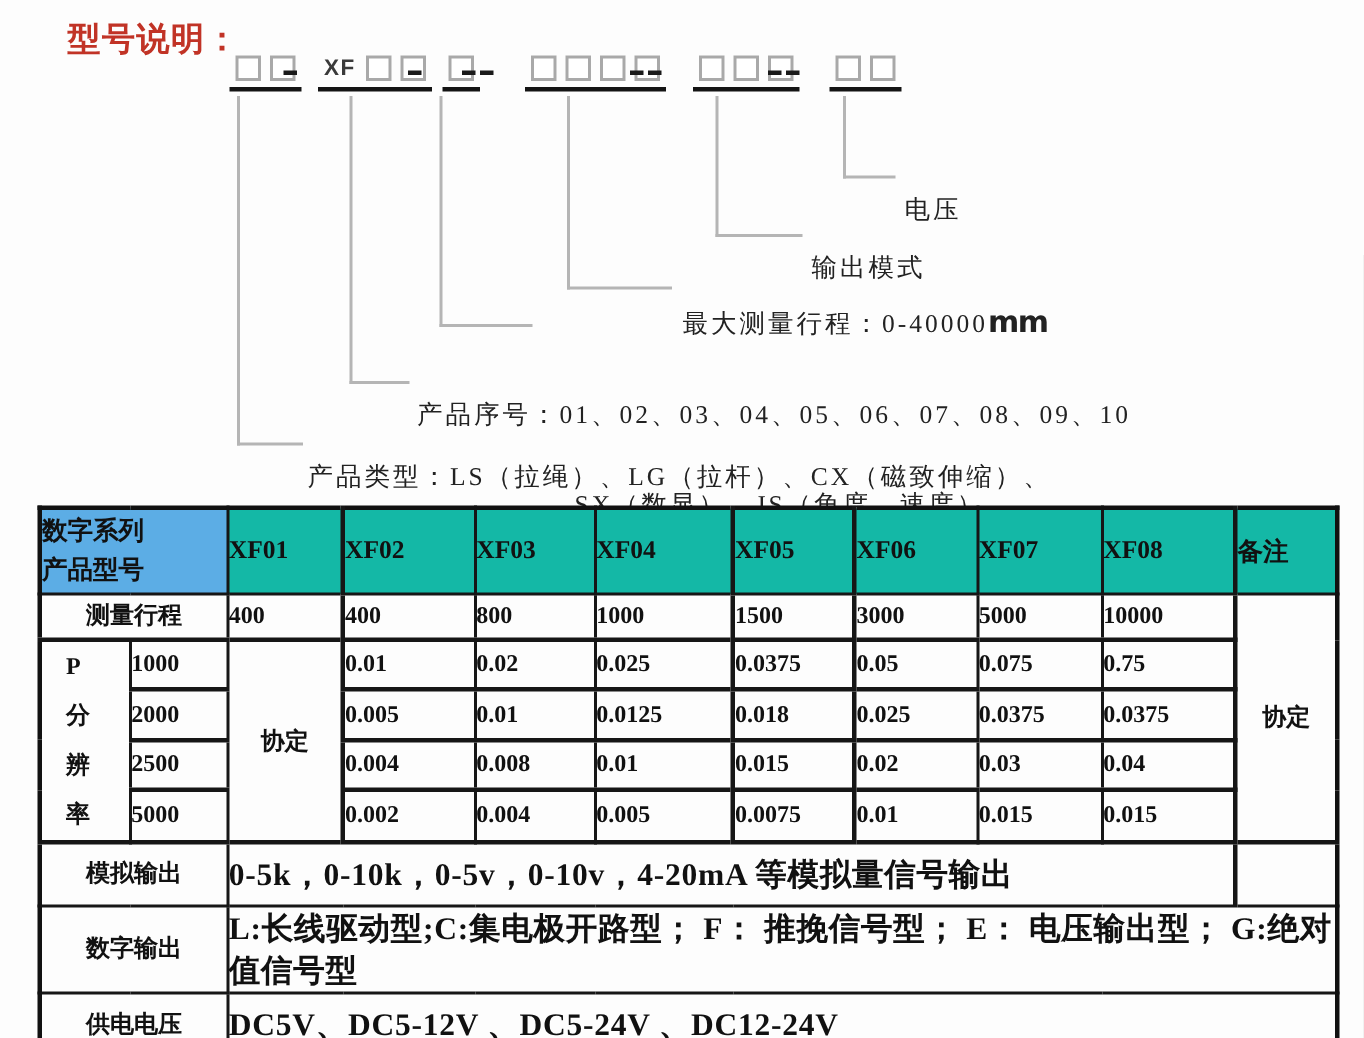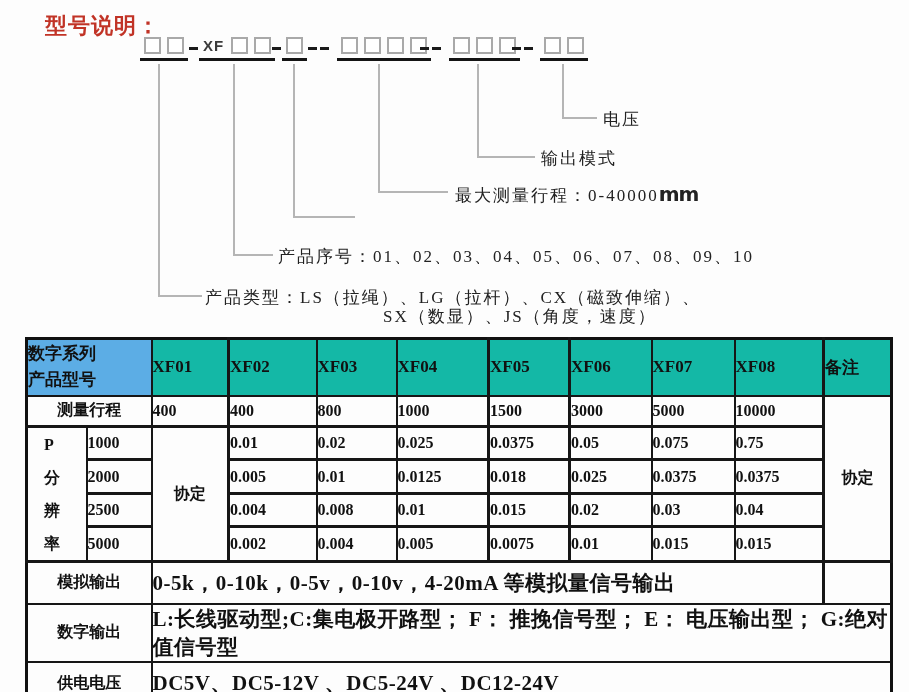--- a/index.html
+++ b/index.html
@@ -8,30 +8,30 @@
     font-family:"Liberation Serif","DejaVu Serif",serif;color:#161616;overflow:hidden;
   }
   
   .doc-title{
     position:absolute;left:45px;top:11px;
     font-family:"Liberation Sans","DejaVu Sans",sans-serif;
     font-size:22px;font-weight:bold;color:#c13326;letter-spacing:1px;
   }
   
   .grp{position:absolute;top:37px;display:flex;align-items:center;gap:6px;
-       padding:0 4px 4px 4px;border-bottom:3px solid #141414;}
+       padding:0 4px 4px 4px;border-bottom:3px solid #141414;margin-left:13px;}
   .box{width:13px;height:13px;border:2px solid #a9a9a9;background:#fff;}
   .xf{font-family:"Liberation Sans","DejaVu Sans",sans-serif;font-weight:bold;
       font-size:15px;color:#3a3a3a;letter-spacing:1px;margin-right:1px;}
   .dash{position:absolute;top:47px;width:9px;height:3px;background:#1a1a1a;}
   
   .vline{position:absolute;width:2px;background:#b5b5b5;}
   .hline{position:absolute;height:2px;background:#b5b5b5;}
   
-  .callout{position:absolute;font-size:17px;color:#222;letter-spacing:2px;white-space:nowrap;}
+  .callout{position:absolute;font-size:17px;color:#222;letter-spacing:2px;white-space:nowrap;margin-top:20px;}
   .unit{font-family:"DejaVu Sans","Liberation Sans",sans-serif;font-weight:bold;
         font-size:20px;letter-spacing:-1px;}
   
   table.spec{
     position:absolute;left:25px;top:337px;width:865px;
     border-collapse:collapse;table-layout:fixed;
     font-weight:bold;font-size:16px;color:#111;
   }
   table.spec td,table.spec th{border:2px solid #161616;padding:0;vertical-align:middle;}
   table.spec{border:3px solid #111;}

